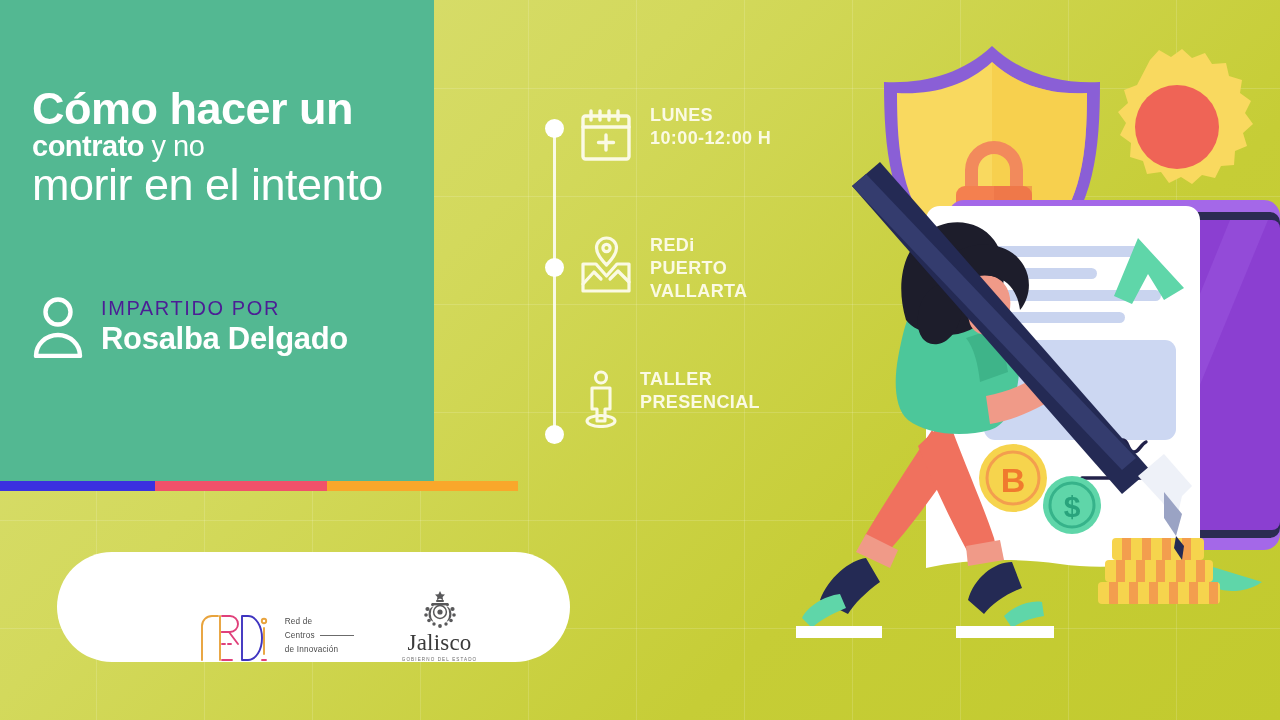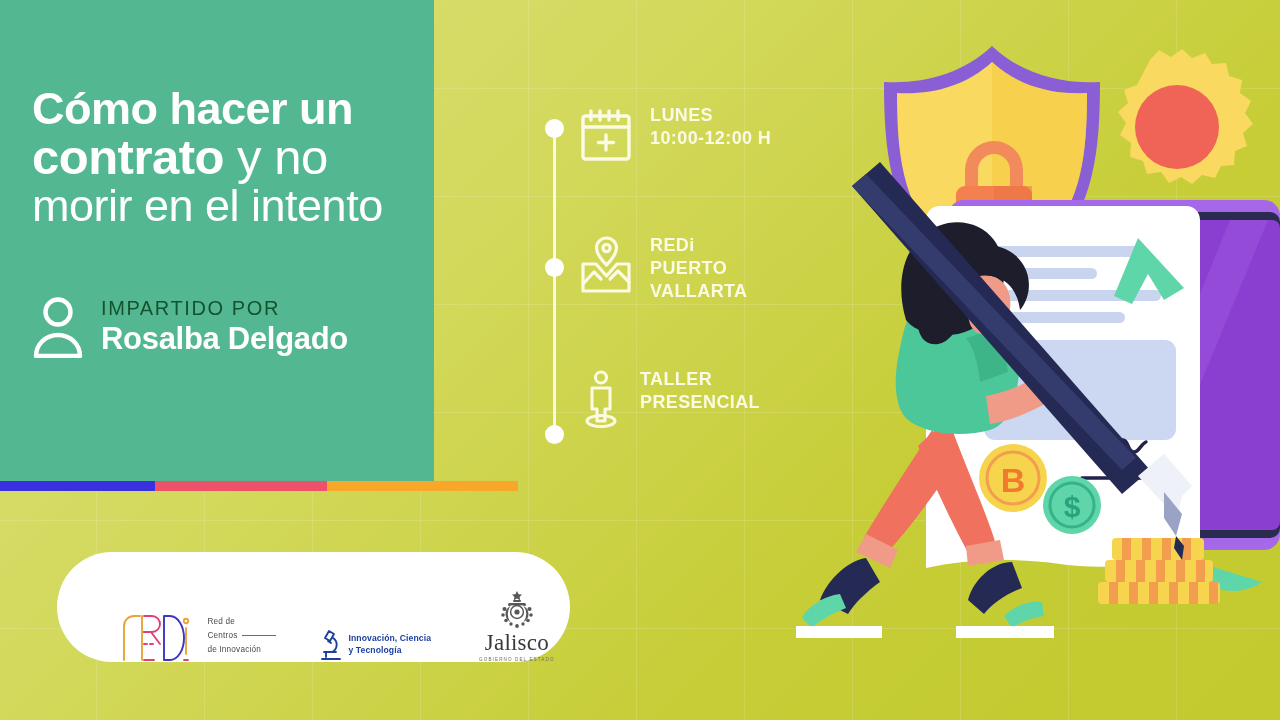--- a/index.html
+++ b/index.html
@@ -27,33 +27,33 @@
   }
 
   
   .teal-panel {
     position:absolute; left:0; top:0; width:434px; height:481px;
     background:#53b892;
   }
   .title-block { position:absolute; left:32px; top:86px; width:470px; }
   .title-line { color:#ffffff; line-height:1.03; letter-spacing:-0.5px; }
   .t-1 { font-size:45px; font-weight:700; }
-  .t-2 { font-size:49px; }
+  .t-2 { font-size:29px; }
   .t-2 .bold { font-weight:700; }
   .t-2 .light { font-weight:300; }
   .t-3 { font-size:45px; font-weight:300; }
 
   .speaker-block {
     position:absolute; left:32px; top:296px;
     display:flex; align-items:center; gap:17px;
   }
   .speaker-icon { width:52px; height:62px; flex:none; }
   .speaker-text { display:flex; flex-direction:column; gap:1px; }
   .speaker-label {
-    color:#14532d; font-size:20px; font-weight:400;
+    color:#4c1d95; font-size:20px; font-weight:400;
     letter-spacing:1.6px;
   }
   .speaker-name {
     color:#ffffff; font-size:31px; font-weight:700; letter-spacing:-0.3px;
   }
 
   
   .stripe { position:absolute; left:0; top:481px; width:518px; height:10px; display:flex; }
   .stripe span { display:block; height:100%; }
   .stripe .s0 { width:155px; background:#3b30e0; }
@@ -232,36 +232,20 @@
       <div class="redi-words">
         <span>Red de</span>
         <span class="with-rule">
             <span>Centros</span>
             <i class="rule"></i>
           </span>
         <span>de Innovación</span>
       </div>
     </div>
 
-    <div class="ict-logo">
-      <svg class="ict-mark" viewBox="0 0 22 34">
-        <g fill="none" stroke="#1d3f9e" stroke-width="1.9" stroke-linecap="round" stroke-linejoin="round">
-          <path d="M9 3 l5 3 -4 7 -5 -3 z"></path>
-          <path d="M8 13 l3 2"></path>
-          <path d="M13 10 a8 8 0 0 1 -1 14"></path>
-          <path d="M4 24 h12"></path>
-          <path d="M6 24 v5"></path>
-          <path d="M2 31 h18"></path>
-        </g>
-      </svg>
-      <div class="ict-words">
-        <span>Innovación, Ciencia</span>
-        <span>y Tecnología</span>
-      </div>
-    </div>
 
     <div class="jalisco-logo">
       <svg class="jalisco-seal" viewBox="0 0 44 40">
         <g fill="#58585a">
           <path d="M22 1 l1.6 3.2 L27 4.6 l-2.4 2.3 .6 3.3 -3.2 -1.6 -3.2 1.6 .6 -3.3 L17 4.6 l3.4 -.4 z"></path>
           <rect x="18" y="10" width="8" height="2" rx="1"></rect>
           <path d="M14 13 h16 v2.4 h-16 z"></path>
           <circle cx="22" cy="22" r="6.4" fill="none" stroke="#58585a" stroke-width="1.5"></circle>
           <circle cx="22" cy="22" r="2.6"></circle>
           <path d="M15.5 16 a9 9 0 0 0 -5 8 a9 9 0 0 0 5 8 a13 13 0 0 1 0 -16 z"></path>

